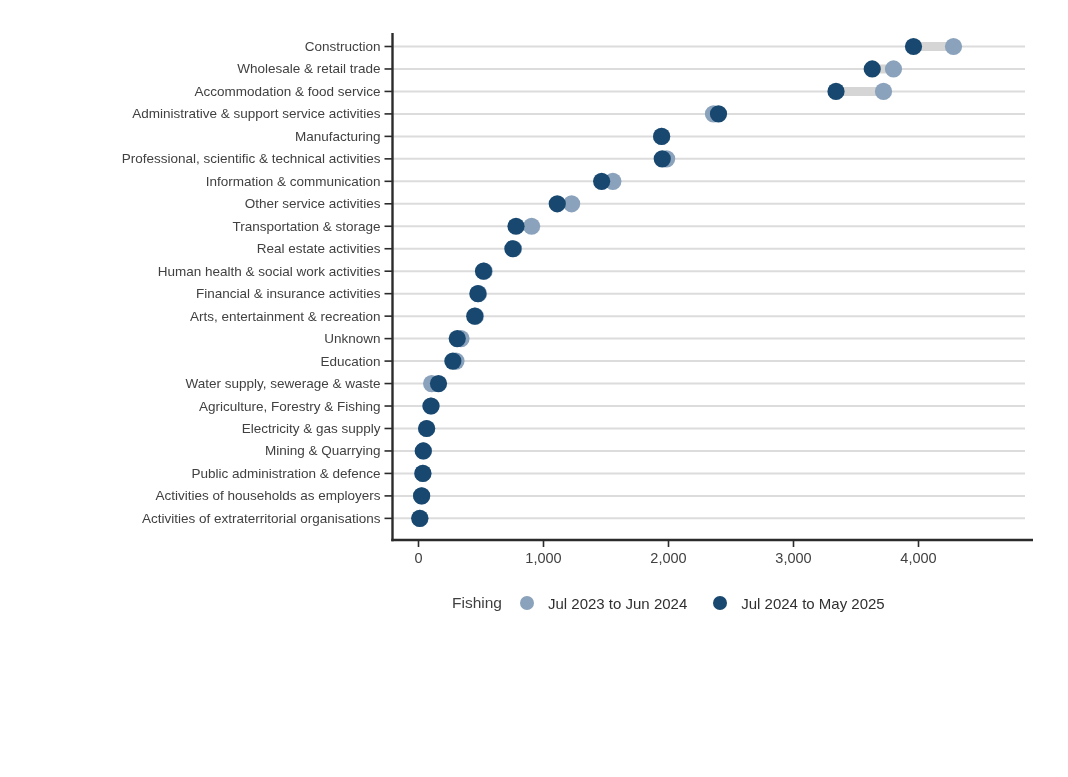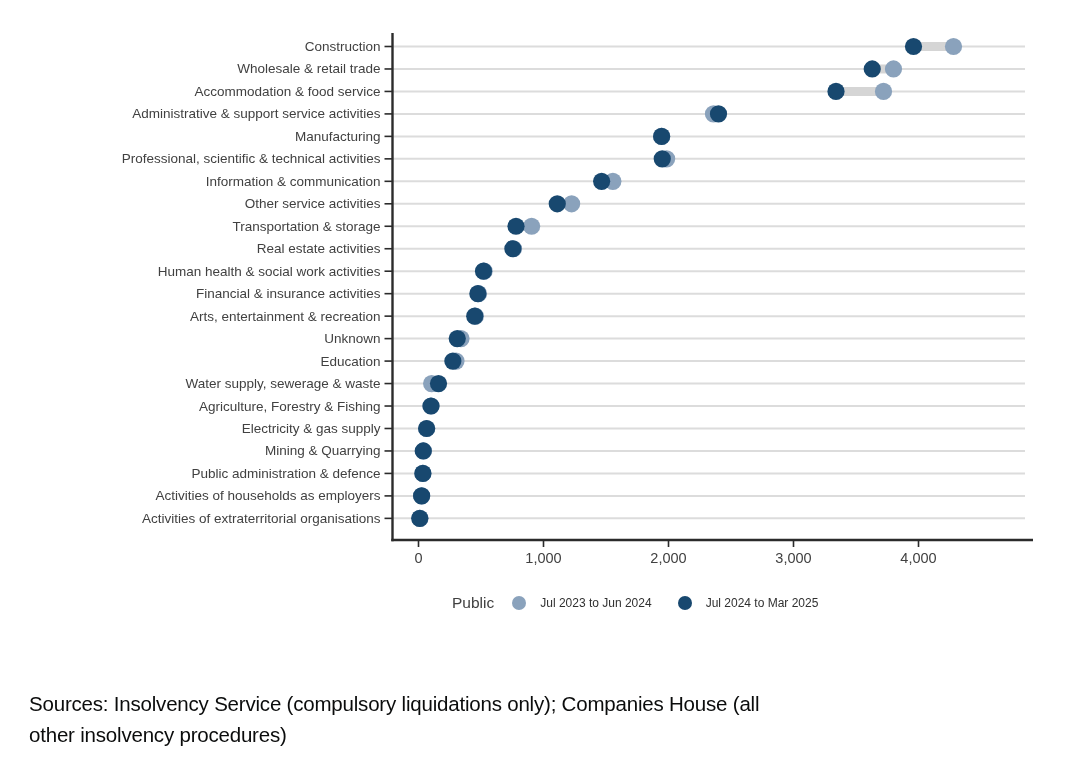--- a/index.html
+++ b/index.html
@@ -3,21 +3,21 @@
 <meta charset="utf-8">
 <style>
   html,body{margin:0;padding:0;background:#ffffff;}
   body{width:1068px;height:777px;font-family:"Liberation Sans",sans-serif;overflow:hidden;}
   .figure{position:relative;width:1068px;height:576px;background:#fff;}
   #chart-svg{display:block;}
   .legend{display:flex;align-items:center;margin:14px 0 0 452px;height:22px;}
   .legend-title{font-size:15.5px;color:#3f3f3f;margin-right:18px;}
   .legend-item{display:flex;align-items:center;margin-right:26px;}
   .legend-dot{width:14px;height:14px;border-radius:50%;margin-right:14px;flex:0 0 auto;}
-  .legend-label{font-size:12px;color:#303030;white-space:nowrap;}
+  .legend-label{font-size:15px;color:#303030;white-space:nowrap;}
   .source{position:absolute;left:29px;top:688px;width:980px;color:#0b0c0c;
           font-size:20.5px;line-height:31px;letter-spacing:-0.2px;}
 </style>
 </head>
 <body>
 
 <div class="figure">
 
   <svg id="chart-svg" width="1068" height="578" viewBox="0 0 1068 578">
       <line x1="392.5" y1="46.5" x2="1025" y2="46.5" stroke="#DCDCDC" stroke-width="2"></line>
@@ -160,29 +160,25 @@
       <circle cx="438.5" cy="383.54999999999995" r="8.6" fill="#18486F"></circle>
       <circle cx="431" cy="406.02" r="8.6" fill="#18486F"></circle>
       <circle cx="426.625" cy="428.49" r="8.6" fill="#18486F"></circle>
       <circle cx="423.25" cy="450.96" r="8.6" fill="#18486F"></circle>
       <circle cx="422.875" cy="473.42999999999995" r="8.6" fill="#18486F"></circle>
       <circle cx="421.625" cy="495.9" r="8.6" fill="#18486F"></circle>
       <circle cx="419.75" cy="518.37" r="8.6" fill="#18486F"></circle>
     </svg>
 
   <div class="legend">
-    <span class="legend-title">Public</span>
+    <span class="legend-title">Fishing</span>
     <span class="legend-item">
       <span class="legend-dot" id="legend-dot-0" style="background: rgb(138, 162, 188);"></span>
       <span class="legend-label">Jul 2023 to Jun 2024</span>
     </span>
     <span class="legend-item">
       <span class="legend-dot" id="legend-dot-1" style="background: rgb(24, 72, 111);"></span>
-      <span class="legend-label">Jul 2024 to Mar 2025</span>
+      <span class="legend-label">Jul 2024 to May 2025</span>
     </span>
   </div>
 
-  <div class="source">
-    <div>Sources: Insolvency Service (compulsory liquidations only); Companies House (all</div>
-    <div>other insolvency procedures)</div>
-  </div>
 
 </div>
 
 </body></html>

